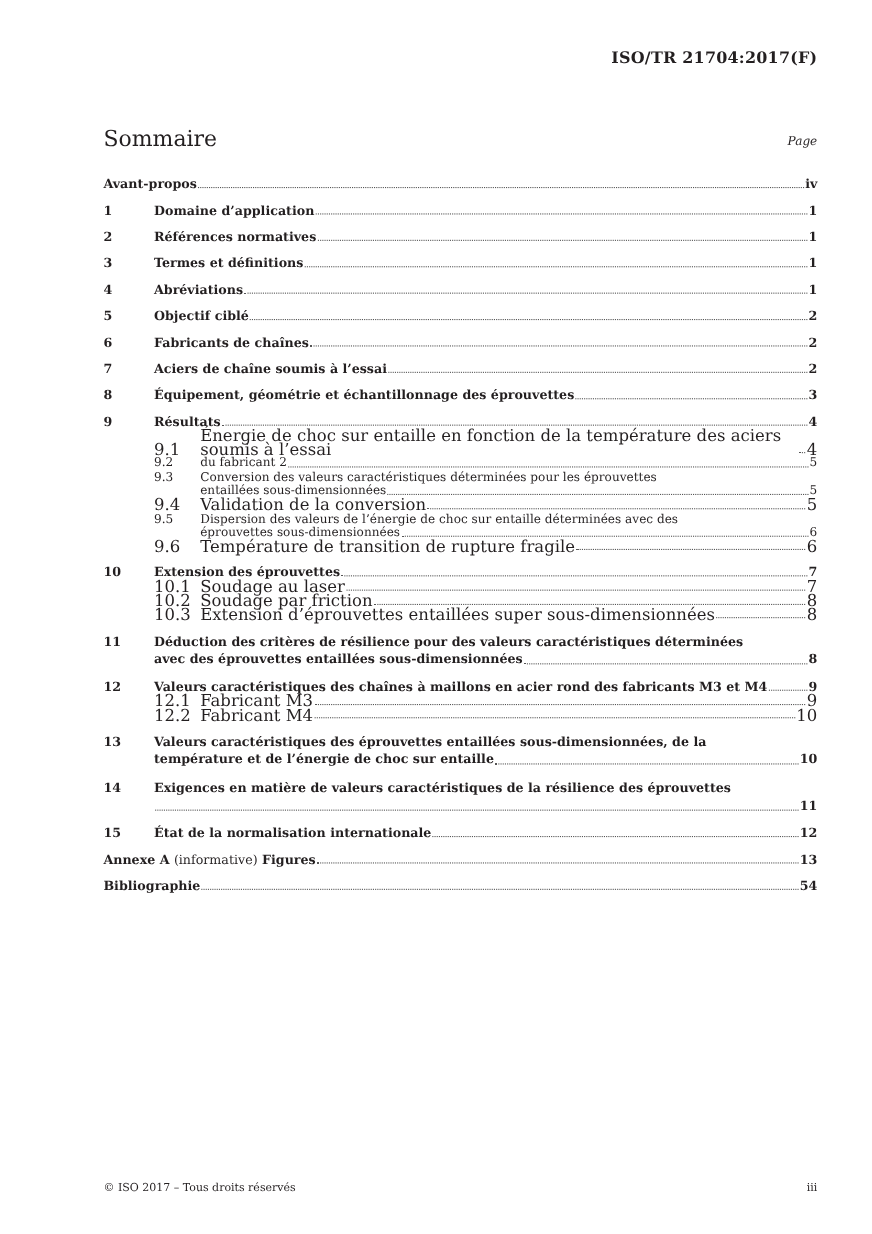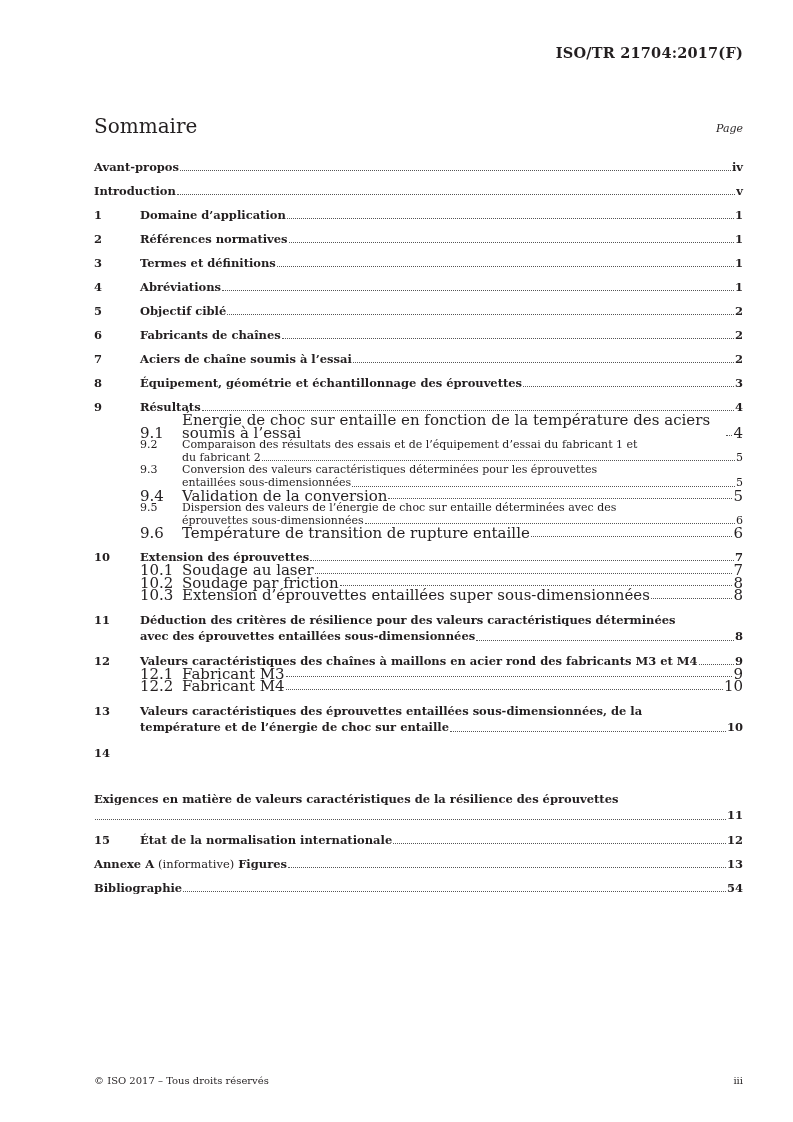--- a/index.html
+++ b/index.html
@@ -37,25 +37,20 @@
 <div class="title">Sommaire</div>
 <div class="page-label">Page</div>
 
 <div class="toc">
 
   <div class="entry bold" style="margin-top:0;">
     <span class="text">Avant-propos</span>
       <span class="dots"></span>
       <span class="pg">iv</span>
   </div>
-  <div class="entry bold gap-lg">
-    <span class="text">Introduction</span>
-      <span class="dots"></span>
-      <span class="pg">v</span>
-  </div>
 
   <div class="entry bold gap-lg">
     <span class="num">1</span>
       <span class="text">Domaine d’application</span>
       <span class="dots"></span>
       <span class="pg">1</span>
   </div>
   <div class="entry bold gap-lg">
     <span class="num">2</span>
       <span class="text">Références normatives</span>
@@ -107,21 +102,20 @@
 
   <div class="entry sub">
     <span class="num">9.1</span>
       <span class="text">Énergie de choc sur entaille en fonction de la température des aciers soumis à l’essai</span>
       <span class="dots"></span>
       <span class="pg">4</span>
   </div>
   <div class="sub-wrap">
     <span class="num">9.2</span>
     <div class="body">
-      <div>Comparaison des résultats des essais et de l’équipement d’essai du fabricant 1 et</div>
       <div class="line-last">
           <span>du fabricant 2</span>
           <span class="dots"></span>
           <span>5</span>
         </div>
     </div>
   </div>
   <div class="sub-wrap">
     <span class="num">9.3</span>
     <div class="body">
@@ -145,21 +139,21 @@
       <div>Dispersion des valeurs de l’énergie de choc sur entaille déterminées avec des</div>
       <div class="line-last">
           <span>éprouvettes sous-dimensionnées</span>
           <span class="dots"></span>
           <span>6</span>
         </div>
     </div>
   </div>
   <div class="entry sub">
     <span class="num">9.6</span>
-      <span class="text">Température de transition de rupture entaille</span>
+      <span class="text">Température de transition de rupture fragile</span>
       <span class="dots"></span>
       <span class="pg">6</span>
   </div>
 
   <div class="entry bold gap-lg">
     <span class="num">10</span>
       <span class="text">Extension des éprouvettes</span>
       <span class="dots"></span>
       <span class="pg">7</span>
   </div>
@@ -218,21 +212,21 @@
     <div class="body">
       <div>Valeurs caractéristiques des éprouvettes entaillées sous-dimensionnées, de la</div>
       <div class="line-last">
           <span>température et de l’énergie de choc sur entaille</span>
           <span class="dots"></span>
           <span>10</span>
         </div>
     </div>
   </div>
 
-  <div class="wrap-block bold gap-lg" style="line-height:16px;flex-direction:column;">
+  <div class="wrap-block bold gap-lg" style="line-height:16px;">
     <span class="num">14</span>
     <div class="body">
       <div>Exigences en matière de valeurs caractéristiques de la résilience des éprouvettes</div>
       <div class="line-last">
           <span class="dots"></span>
           <span>11</span>
         </div>
     </div>
   </div>
 

